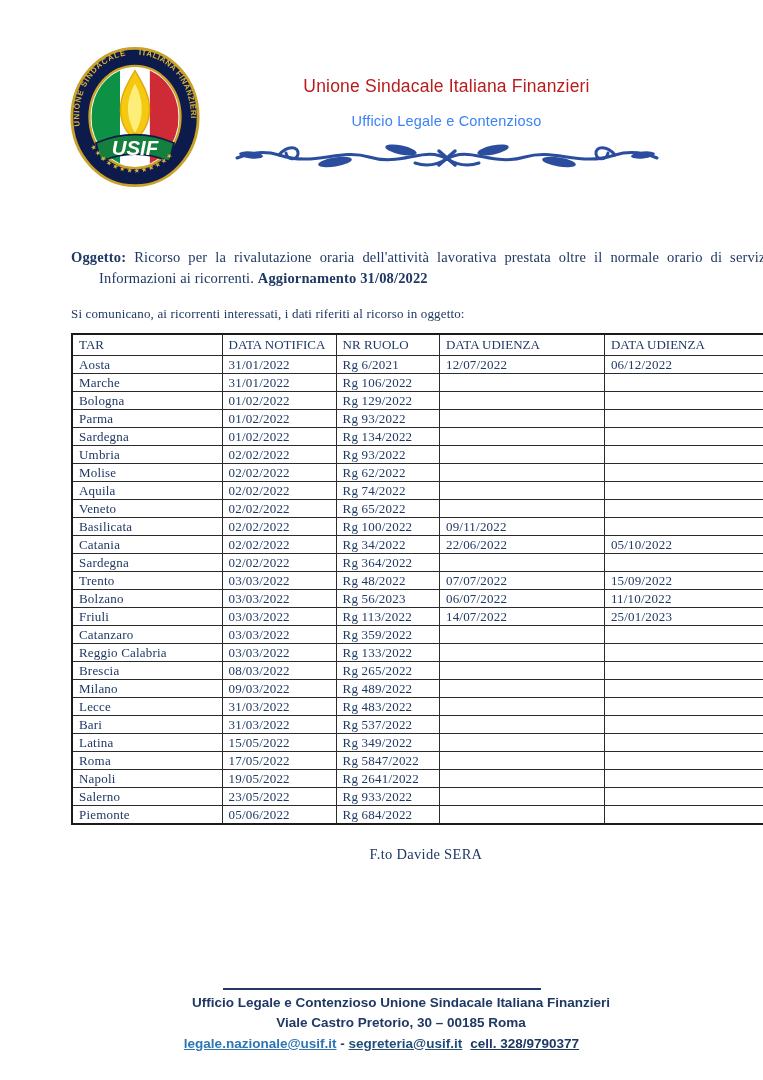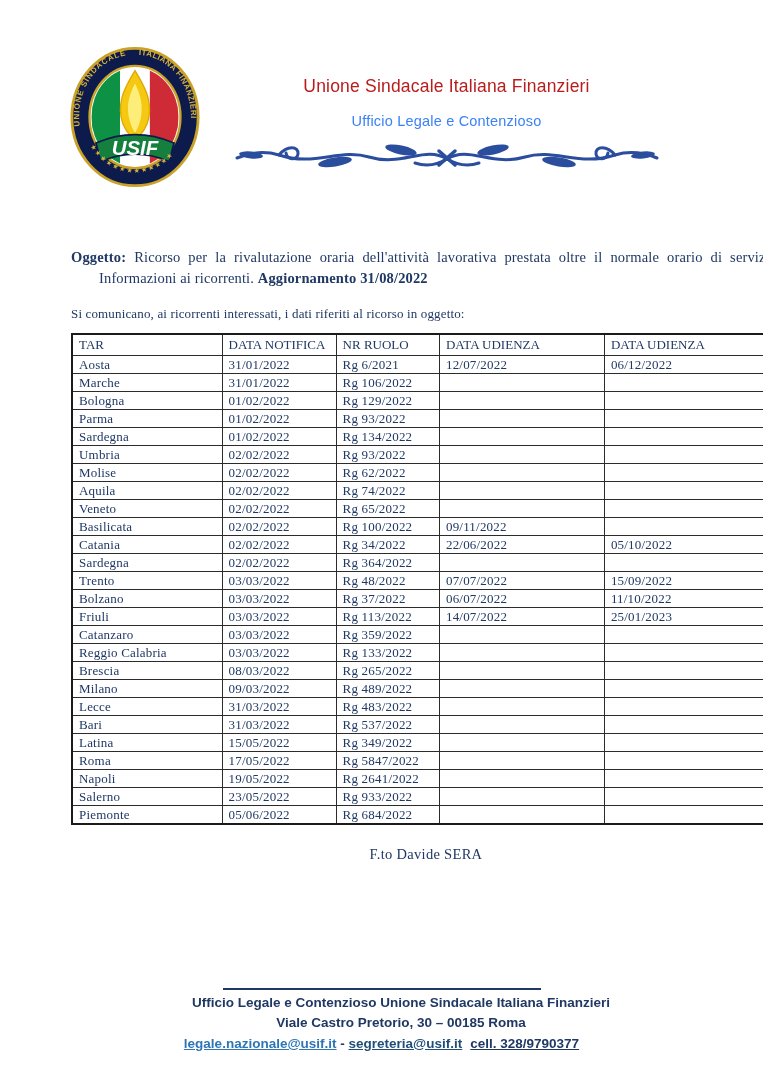--- a/index.html
+++ b/index.html
@@ -229,21 +229,21 @@
           <tr>
           <td>Trento</td>
           <td>03/03/2022</td>
           <td>Rg 48/2022</td>
           <td>07/07/2022</td>
           <td>15/09/2022</td>
         </tr>
           <tr>
           <td>Bolzano</td>
           <td>03/03/2022</td>
-          <td>Rg 37/2022</td>
+          <td>Rg 56/2023</td>
           <td>06/07/2022</td>
           <td>11/10/2022</td>
         </tr>
           <tr>
           <td>Friuli</td>
           <td>03/03/2022</td>
           <td>Rg 113/2022</td>
           <td>14/07/2022</td>
           <td>25/01/2023</td>
         </tr>

